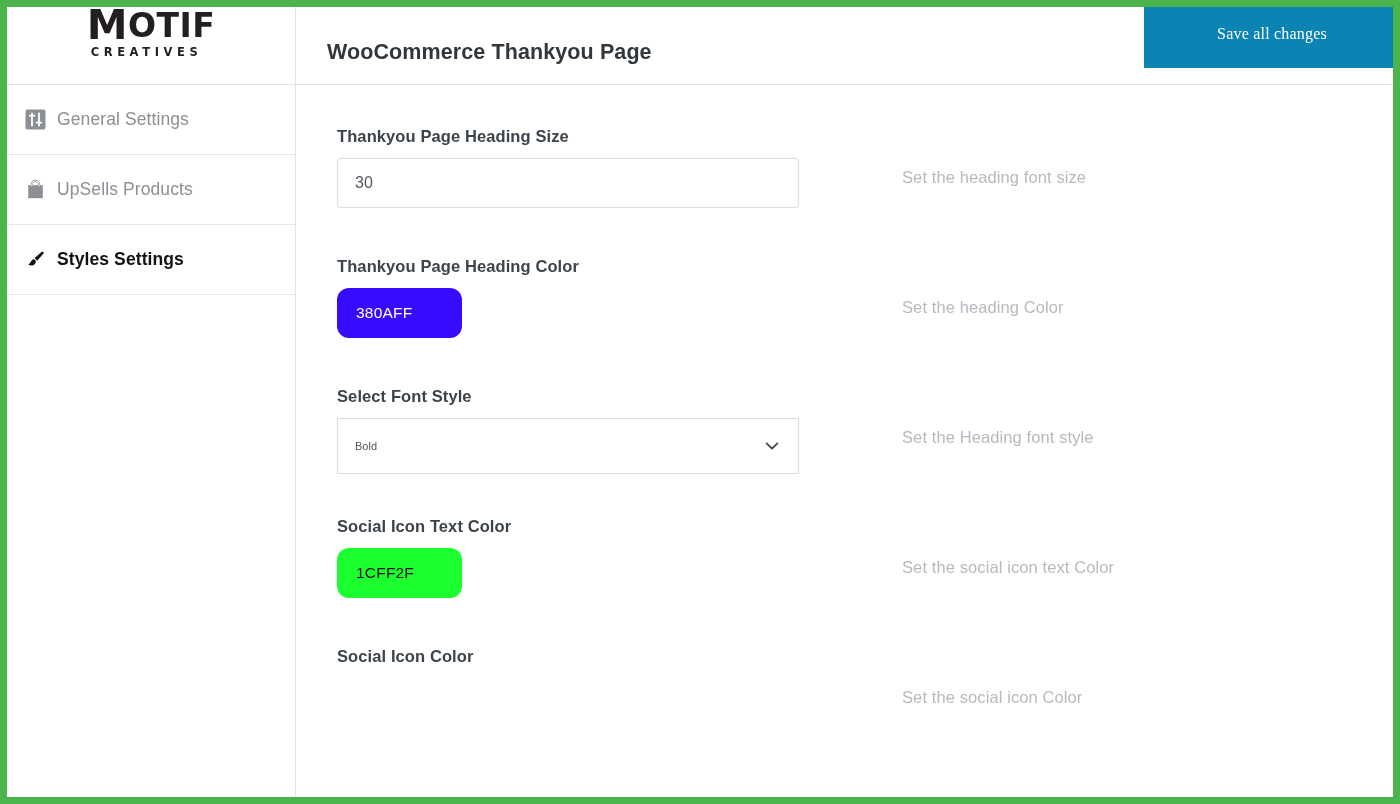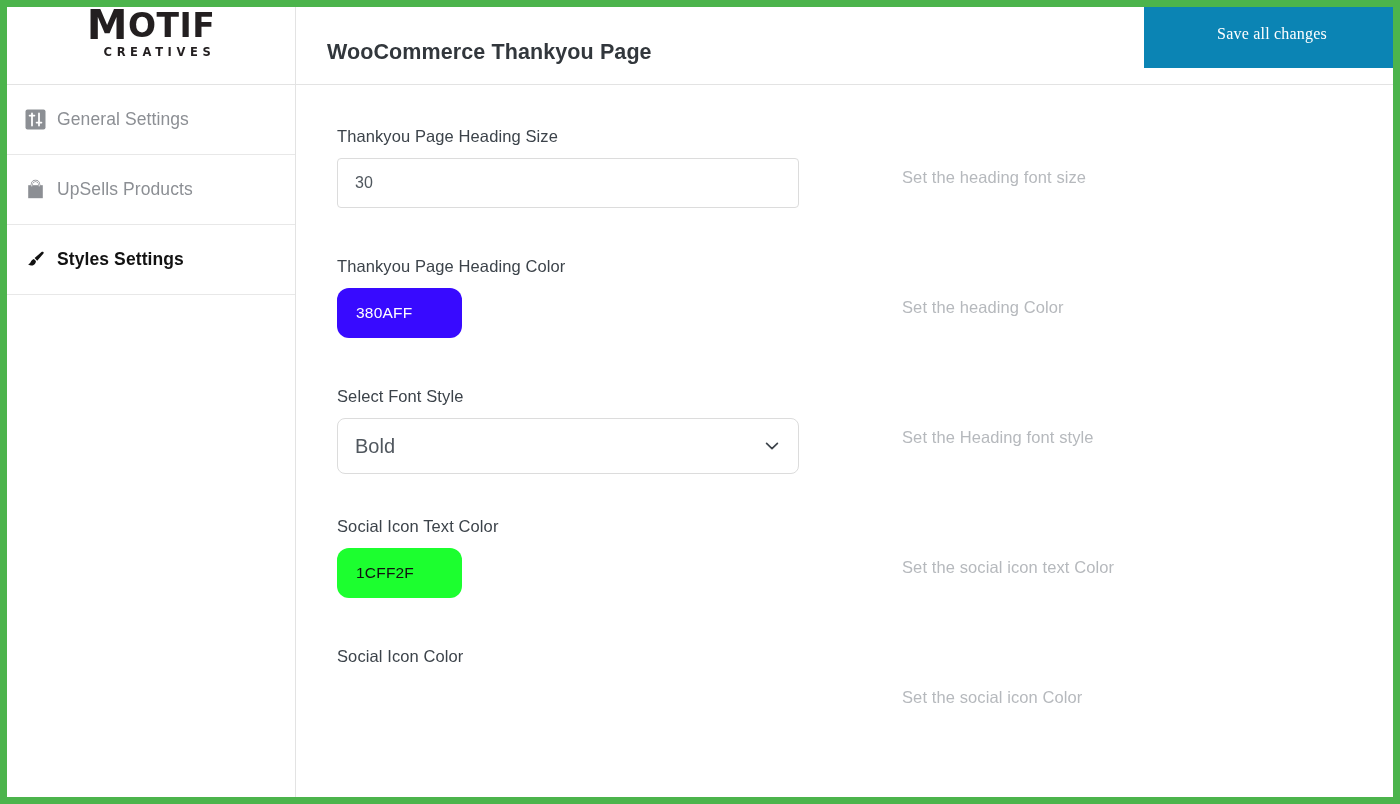--- a/index.html
+++ b/index.html
@@ -41,21 +41,21 @@
     flex: 0 0 289px;
     border-right: 1px solid #e3e3e3;
     display: flex;
     align-items: flex-start;
     justify-content: center;
     padding-top: 2px;
     background: #ffffff;
   }
 
   .logo {
-    text-align: right;
+    text-align: left;
     line-height: 1;
     user-select: none;
   }
   .logo-main {
     font-family: "DejaVu Sans", sans-serif;
     font-weight: 700;
     font-size: 33px;
     letter-spacing: 0.5px;
     color: #231f20;
     display: block;
@@ -174,21 +174,21 @@
     min-height: 104px;
   }
 
   .field-left {
     flex: 0 0 512px;
     width: 512px;
   }
 
   .field-label {
     font-size: 16.5px;
-    font-weight: 400;
+    font-weight: 700;
     color: #3c434a;
     letter-spacing: 0.1px;
     margin-bottom: 12px;
     display: block;
   }
 
   .text-input {
     width: 462px;
     height: 50px;
     border: 1px solid #dcdcdc;
@@ -203,24 +203,24 @@
 
   .select-wrap {
     position: relative;
     width: 462px;
     height: 56px;
   }
   .select-input {
     width: 462px;
     height: 56px;
     border: 1px solid #dcdcdc;
-    border-radius: 8px;
+    border-radius: 1px;
     background: #ffffff;
     font-family: "Liberation Sans", sans-serif;
-    font-size: 20px;
+    font-size: 11px;
     color: #50575e;
     padding: 0 40px 0 17px;
     outline: none;
     appearance: none;
     -webkit-appearance: none;
     cursor: pointer;
   }
   .select-chevron {
     position: absolute;
     right: 18px;

